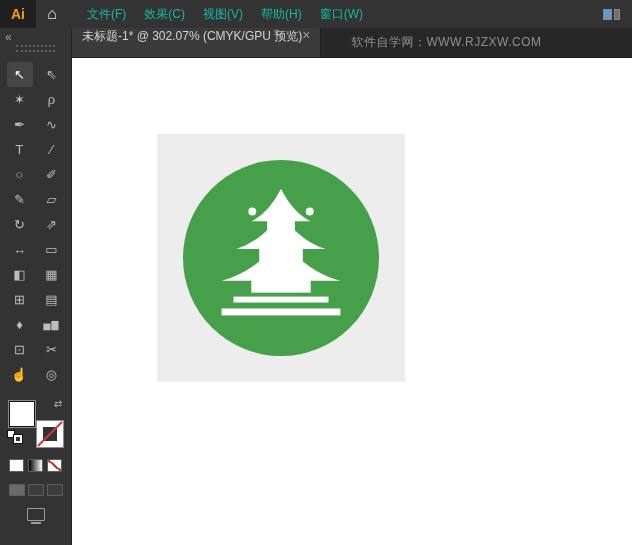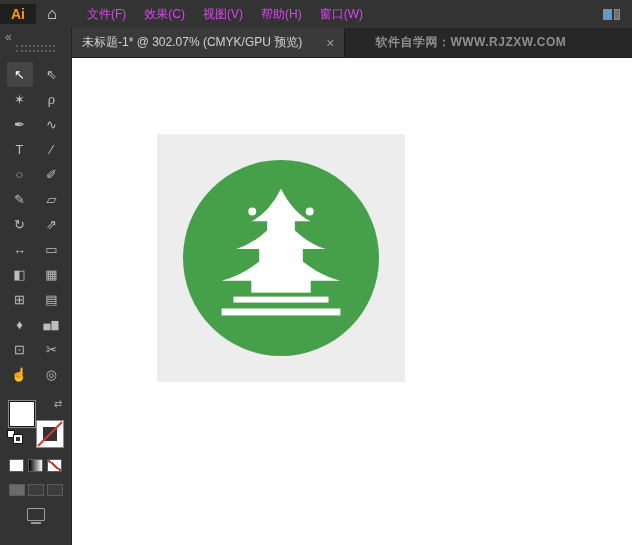--- a/index.html
+++ b/index.html
@@ -1,25 +1,25 @@
 <!DOCTYPE html>
 <html><head>
 <meta charset="utf-8">
 <style>
   *{box-sizing:border-box;margin:0;padding:0}
   html,body{width:632px;height:545px;overflow:hidden;background:#fff;
     font-family:"Liberation Sans",sans-serif;-webkit-font-smoothing:antialiased}
 
   
   .menubar{height:28px;background:#333333;display:flex;align-items:center;color:#d6d6d6}
-  .ai-logo{width:36px;height:20px;display:flex;align-items:center;justify-content:center;
+  .ai-logo{width:36px;height:28px;display:flex;align-items:center;justify-content:center;
     background:#1f1f1f;color:#ff9a00;font-weight:bold;font-size:14px}
   .home-icon{width:32px;text-align:center;font-size:16px;color:#e6e6e6;line-height:28px}
   .menus{display:flex;margin-left:10px;height:28px}
-  .menu-item{padding:0 9px;font-size:12px;line-height:28px;color:#d946ef;white-space:nowrap;cursor:default}
+  .menu-item{padding:0 9px;font-size:12px;line-height:28px;color:#14b8a6;white-space:nowrap;cursor:default}
   .arrange{margin-left:auto;margin-right:12px;display:flex;gap:2px;align-items:center}
   .arrange .cell-a{width:9px;height:11px;background:#5d9cd3;border:1px solid #8a8a8a}
   .arrange .cell-b{width:6px;height:11px;background:#6e6e6e;border:1px solid #8a8a8a}
 
   
   .main{display:flex;height:517px}
 
   
   .toolpanel{width:72px;background:#333333;border-right:1px solid #232323;
     display:flex;flex-direction:column;align-items:center;flex:none}
@@ -57,26 +57,26 @@
   .draw-btn{width:16px;height:12px;border:1px solid #5c5c5c;background:#3d3d3d}
   .draw-btn.current{background:#6a6a6a}
 
   .screen-mode{margin-top:12px;width:18px;height:13px;border:1px solid #9c9c9c;
     border-radius:1px;position:relative}
   .screen-mode:after{content:"";position:absolute;left:3px;right:3px;bottom:-4px;height:2px;background:#9c9c9c}
 
   
   .workarea{flex:1;display:flex;flex-direction:column;min-width:0}
   .tabstrip{height:30px;background:#272727;display:flex;align-items:stretch;border-bottom:1px solid #1e1e1e;flex:none}
-  .tab{background:#3a3a3a;display:flex;align-items:center;padding:0 10px;gap:24px;
+  .tab{background:#3a3a3a;display:flex;align-items:flex-start;padding:0 10px;gap:0;
     border-right:1px solid #1e1e1e;max-width:320px}
   .tab-title{font-size:12px;color:#d2d2d2;white-space:nowrap;overflow:hidden;text-overflow:ellipsis}
   .tab-close{color:#9d9d9d;font-size:14px;line-height:14px;cursor:default}
   .watermark{display:flex;align-items:center;margin-left:30px;color:#8f8f8f;
-    font-size:12px;font-weight:bold;letter-spacing:.5px;white-space:nowrap}
+    font-size:12px;font-weight:normal;letter-spacing:.5px;white-space:nowrap}
 
   .canvas{flex:1;background:#ffffff;position:relative;overflow:hidden}
   .art-square{position:absolute;left:85px;top:76px;width:248px;height:248px;
     display:flex;align-items:center;justify-content:center}
 </style>
 </head>
 <body>
 
 <div class="app">
 

